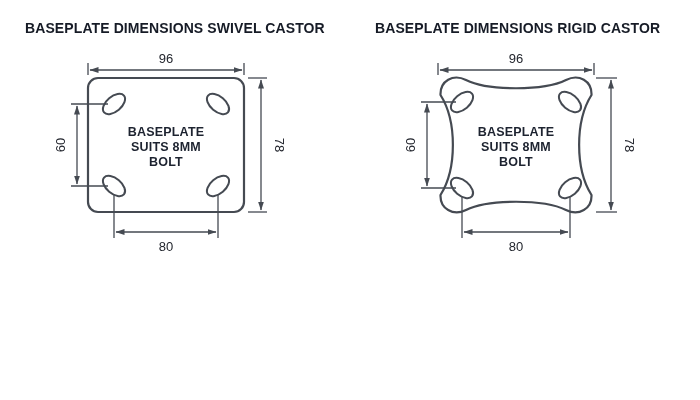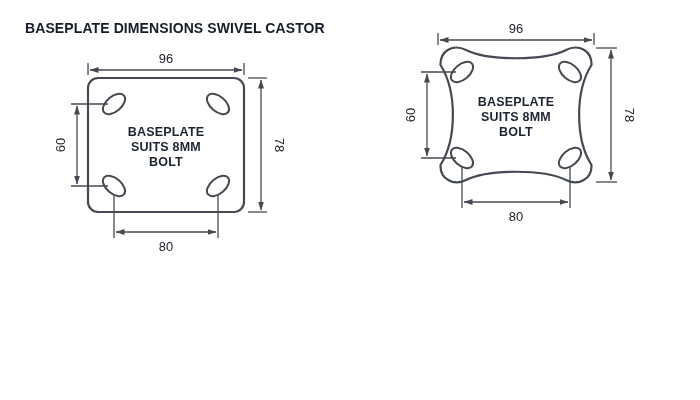--- a/index.html
+++ b/index.html
@@ -62,20 +62,21 @@
     <text x="57" y="95" transform="rotate(-90 57 95)" class="dtext">60</text>
 
     <line x1="106" y1="144" x2="106" y2="188" class="ext"></line>
     <line x1="210" y1="144" x2="210" y2="188" class="ext"></line>
     <line x1="108" y1="182" x2="208" y2="182" class="dim" marker-start="url(#arrA)" marker-end="url(#arrA)"></line>
     <text x="158" y="201" class="dtext">80</text>
   </svg>
 </div>
 
 <div class="diagram" id="diagram-rigid">
+  <h1 class="title">BASEPLATE DIMENSIONS RIGID CASTOR</h1>
 
   <svg width="340" height="240" viewBox="0 0 340 240">
     <defs>
       <marker id="arrB" markerWidth="10" markerHeight="8" refX="8.5" refY="3" orient="auto-start-reverse" markerUnits="userSpaceOnUse">
         <path d="M0,0 L9,3 L0,6 Z" fill="#454a52"></path>
       </marker>
     </defs>
 
     <path class="plate" d="M 108 30
          C 130 41, 186 41, 208 30

